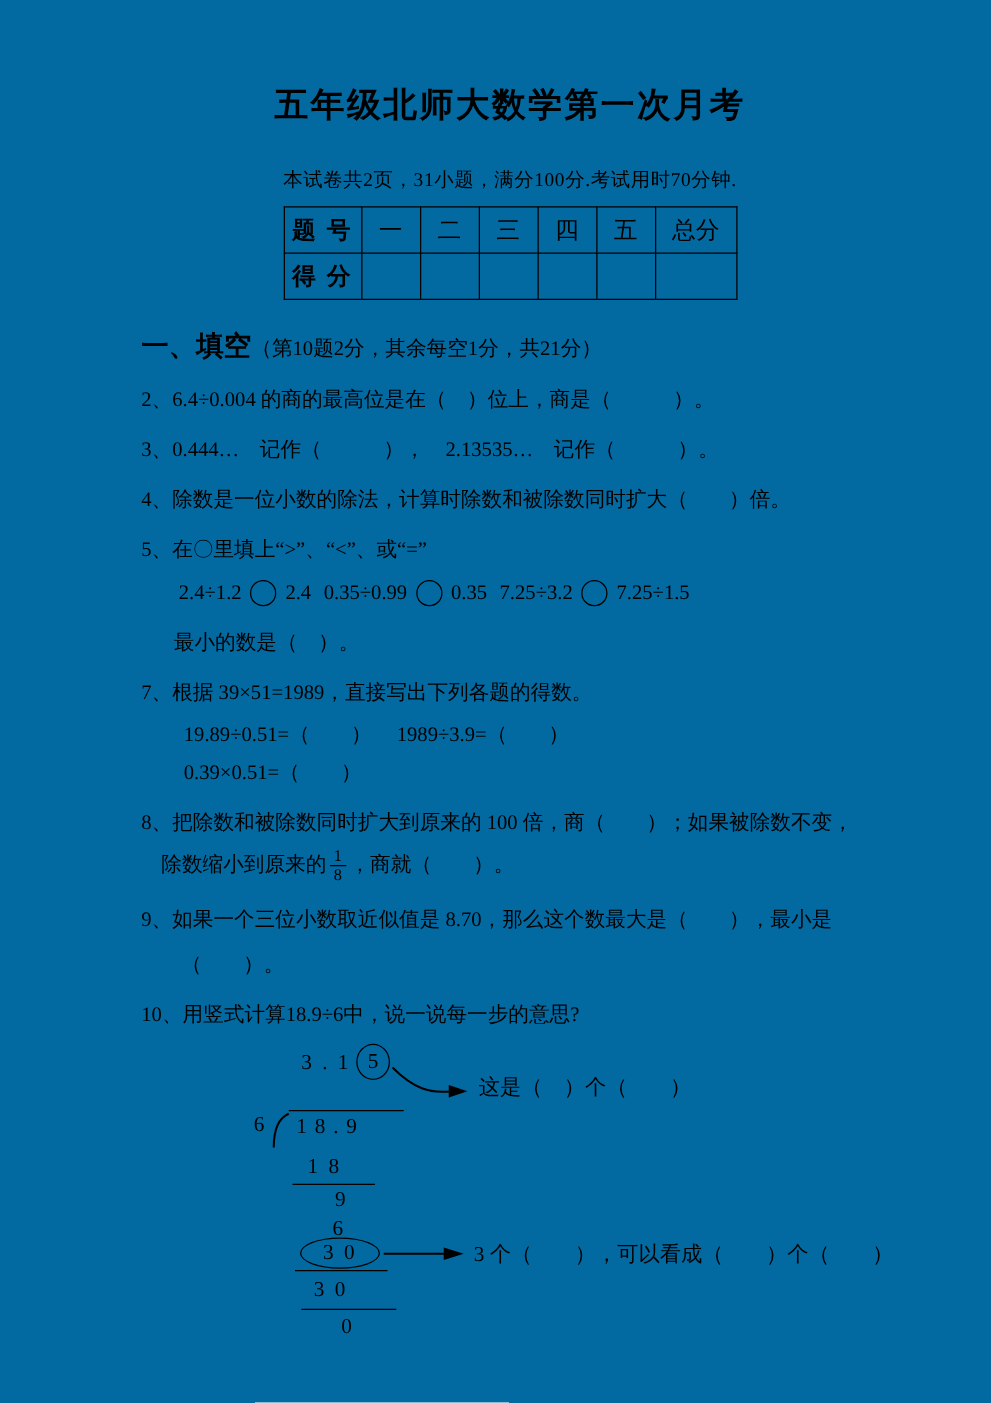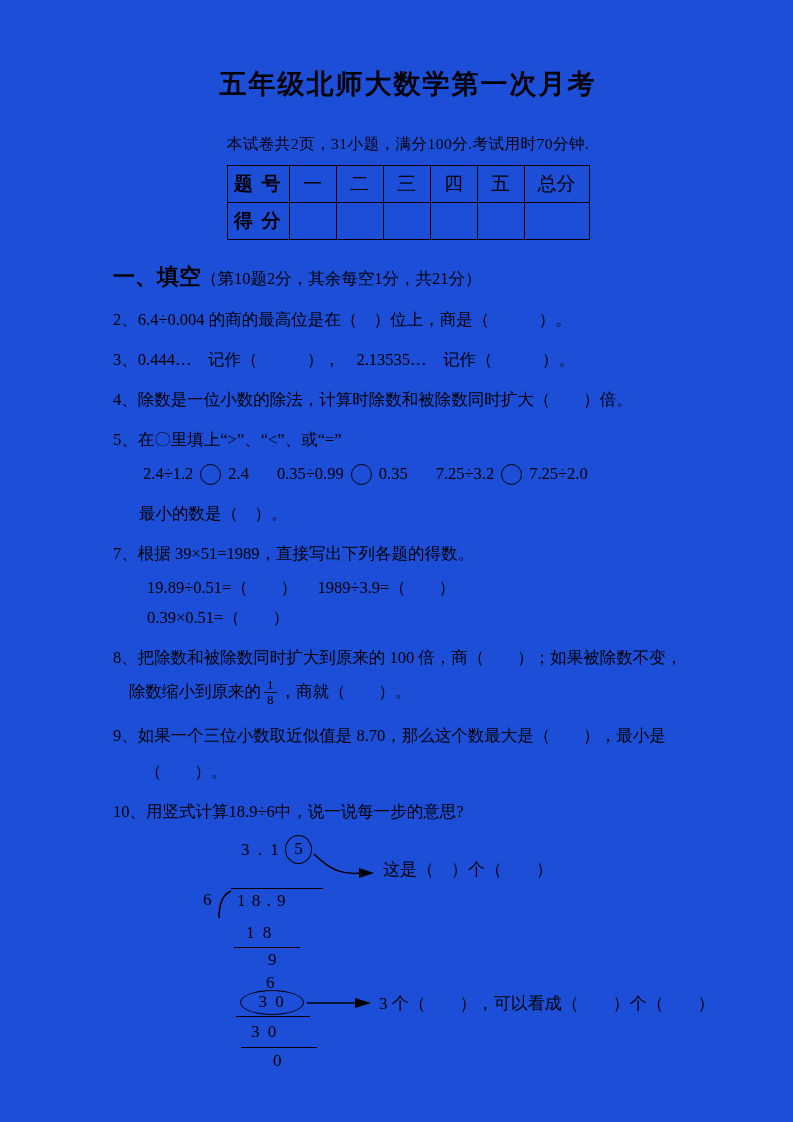--- a/index.html
+++ b/index.html
@@ -7,21 +7,21 @@
   body {
     width:793px; height:1122px;
     font-family:"Liberation Serif","DejaVu Serif",serif;
     color:#000;
   }
   .page {
     width:793px; height:1122px;
     padding:58px 90px 0 113px;
     overflow:hidden;
     position:relative;
-    background:#1d4ed8;
+    background:#0369a1;
   }
   .title {
     text-align:center;
     font-size:27px;
     font-weight:bold;
     letter-spacing:2px;
     margin:8px 0 32px 0;
   }
   .subtitle {
     text-align:center;
@@ -39,21 +39,21 @@
   }
   .score-table td.lbl { width:62px; font-weight:bold; letter-spacing:2px; }
   .score-table td.col { width:47px; }
   .score-table td.tot { width:65px; }
   .section-heading { font-size:16.5px; margin-bottom:16px; }
   .section-heading .bold { font-weight:bold; font-size:22px; }
   .q { font-size:16.5px; line-height:24px; margin-bottom:16px; white-space:nowrap; }
   .q .qline { white-space:nowrap; }
   .indent1 { padding-left:26px; }
   .indent2 { padding-left:32px; }
-  .cmp-row { display:flex; align-items:flex-end; gap:28px; padding-left:30px; margin-top:10px; }
+  .cmp-row { display:flex; align-items:flex-end; gap:10px; padding-left:30px; margin-top:10px; }
   .cmp-item { display:flex; align-items:center; }
   .cmp-circle {
     display:inline-block; width:21px; height:21px;
     border:1.5px solid #000; border-radius:50%;
     margin:0 7px; flex:0 0 auto;
   }
   .q7-items { display:flex; gap:20px; padding-left:34px; margin-top:10px; }
   .q7-item3 { padding-left:34px; margin-top:6px; }
   .fraction {
     display:inline-flex; flex-direction:column; align-items:center;
@@ -149,21 +149,21 @@
           <span>2.4</span>
       </span>
       <span class="cmp-item">
         <span>0.35÷0.99</span>
           <span class="cmp-circle"></span>
           <span>0.35</span>
       </span>
       <span class="cmp-item">
         <span>7.25÷3.2</span>
           <span class="cmp-circle"></span>
-          <span>7.25÷2.0</span>
+          <span>7.25÷1.5</span>
       </span>
     </div>
   </div>
 
   <div class="q">
     <div class="qline indent1">最小的数是（　）。</div>
   </div>
 
   <div class="q">
     <div class="qline">7、根据 39×51=1989，直接写出下列各题的得数。</div>

